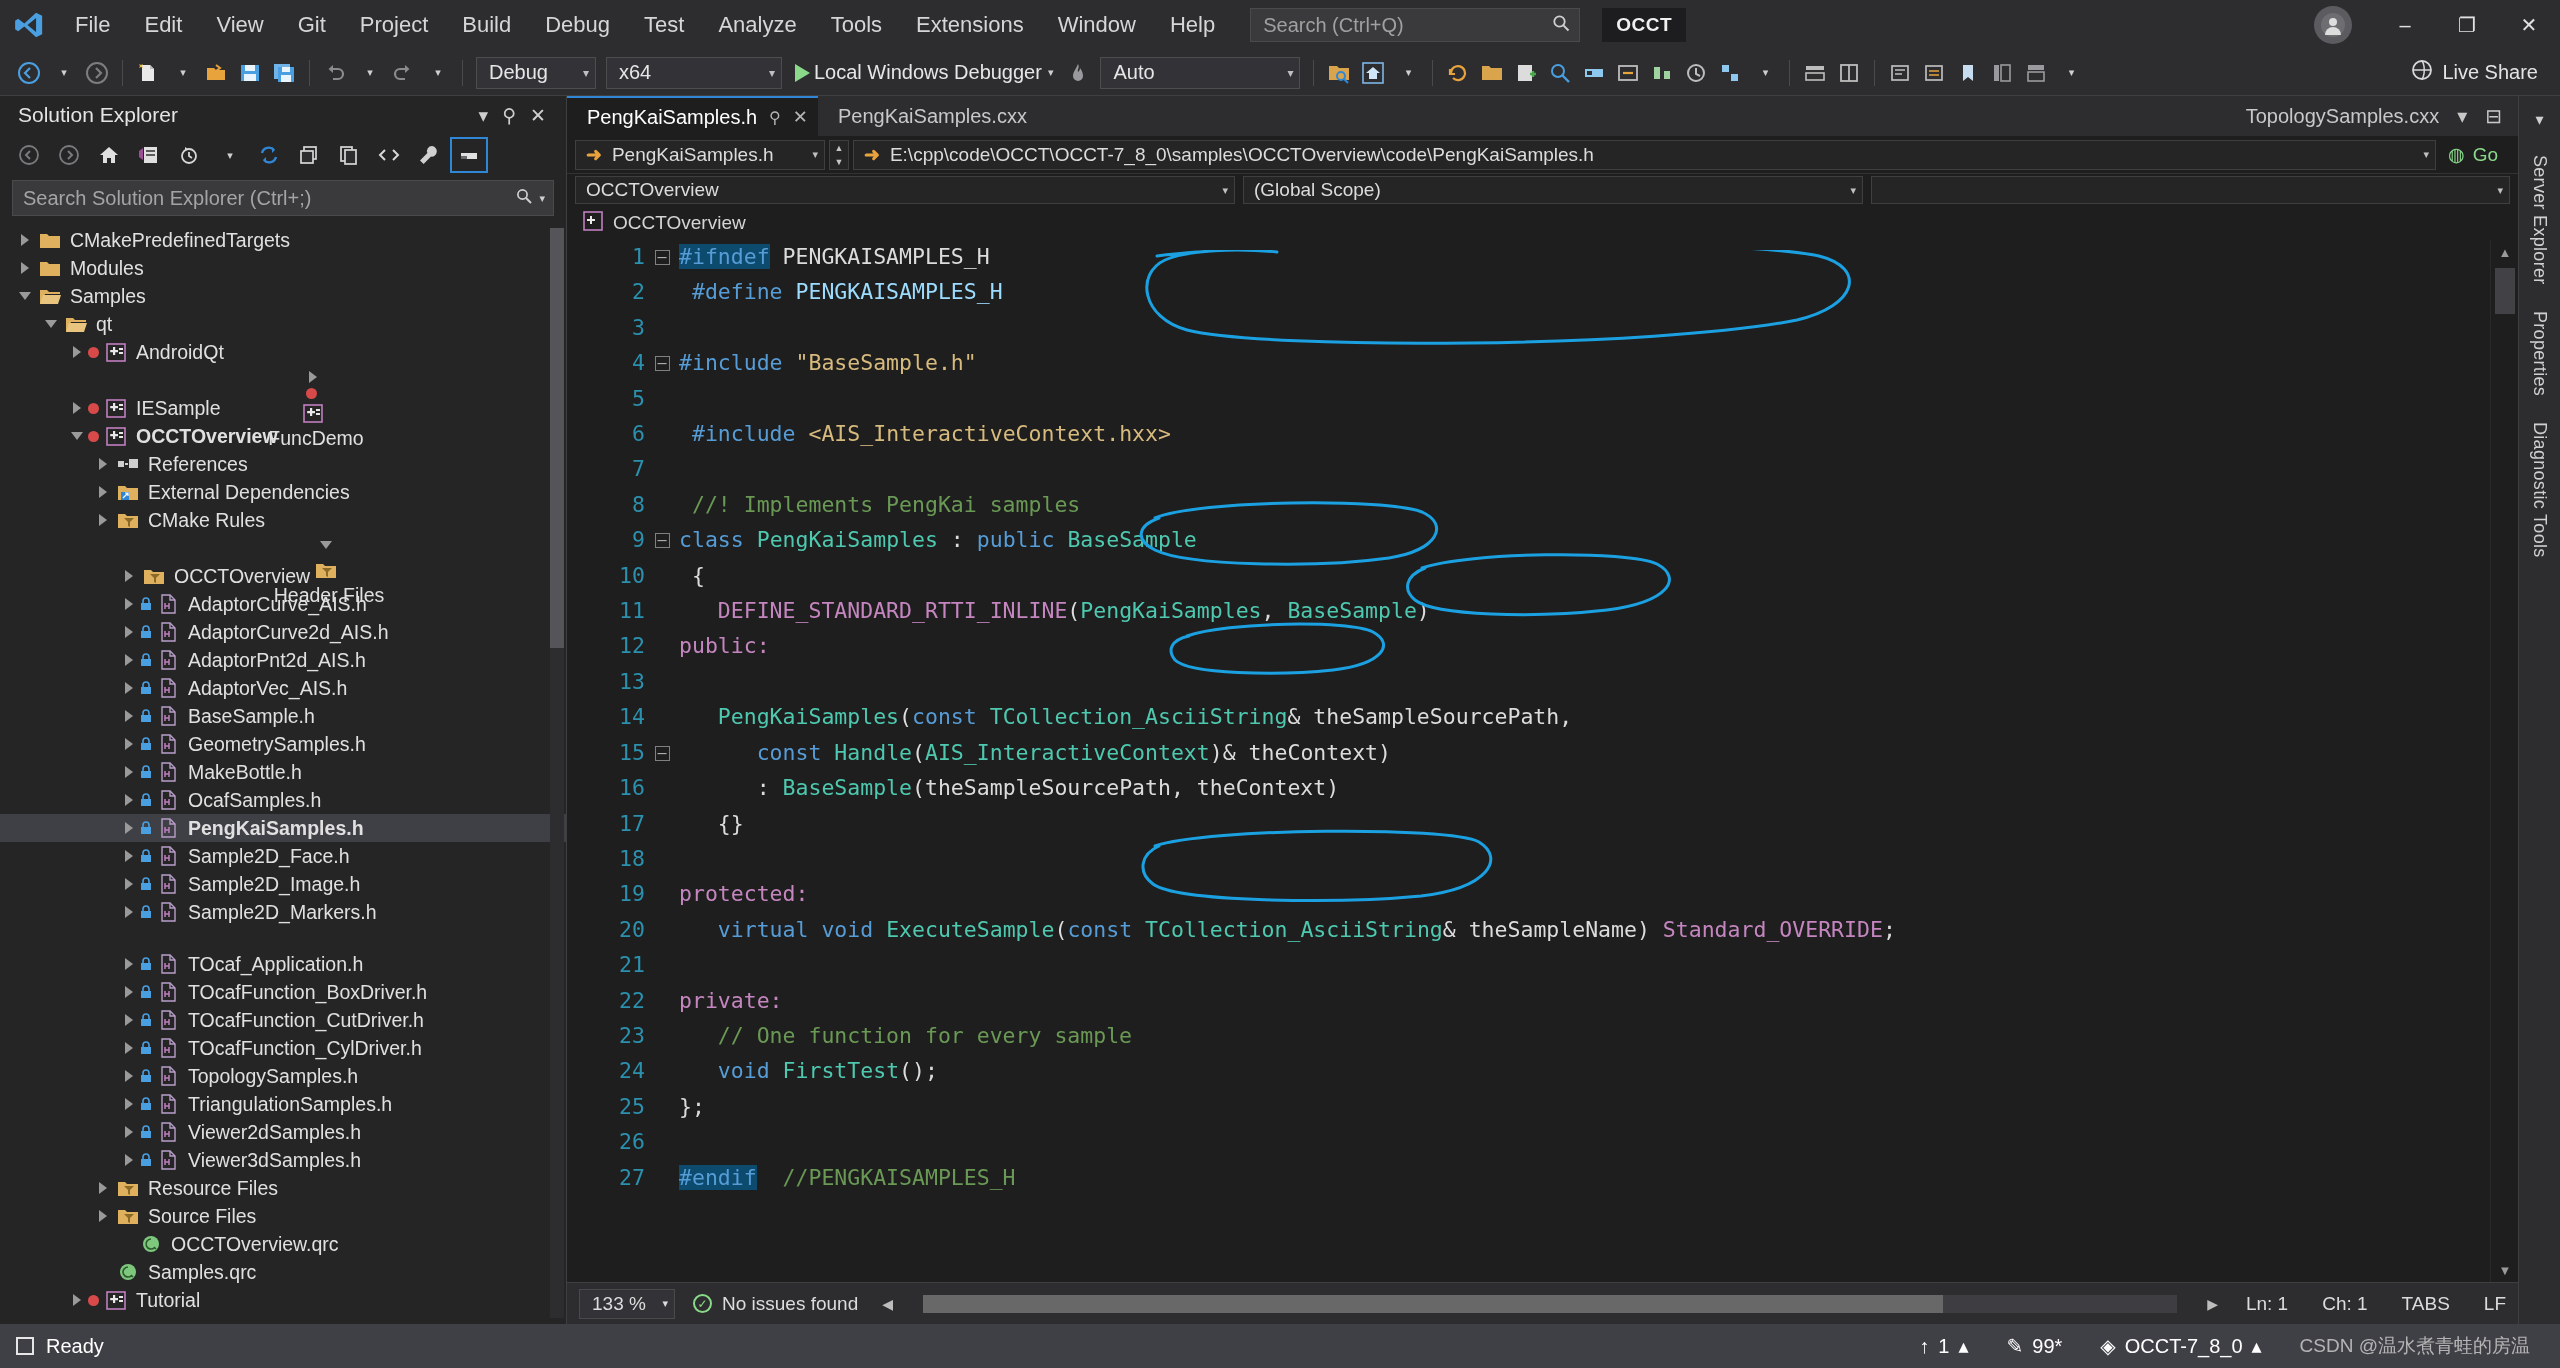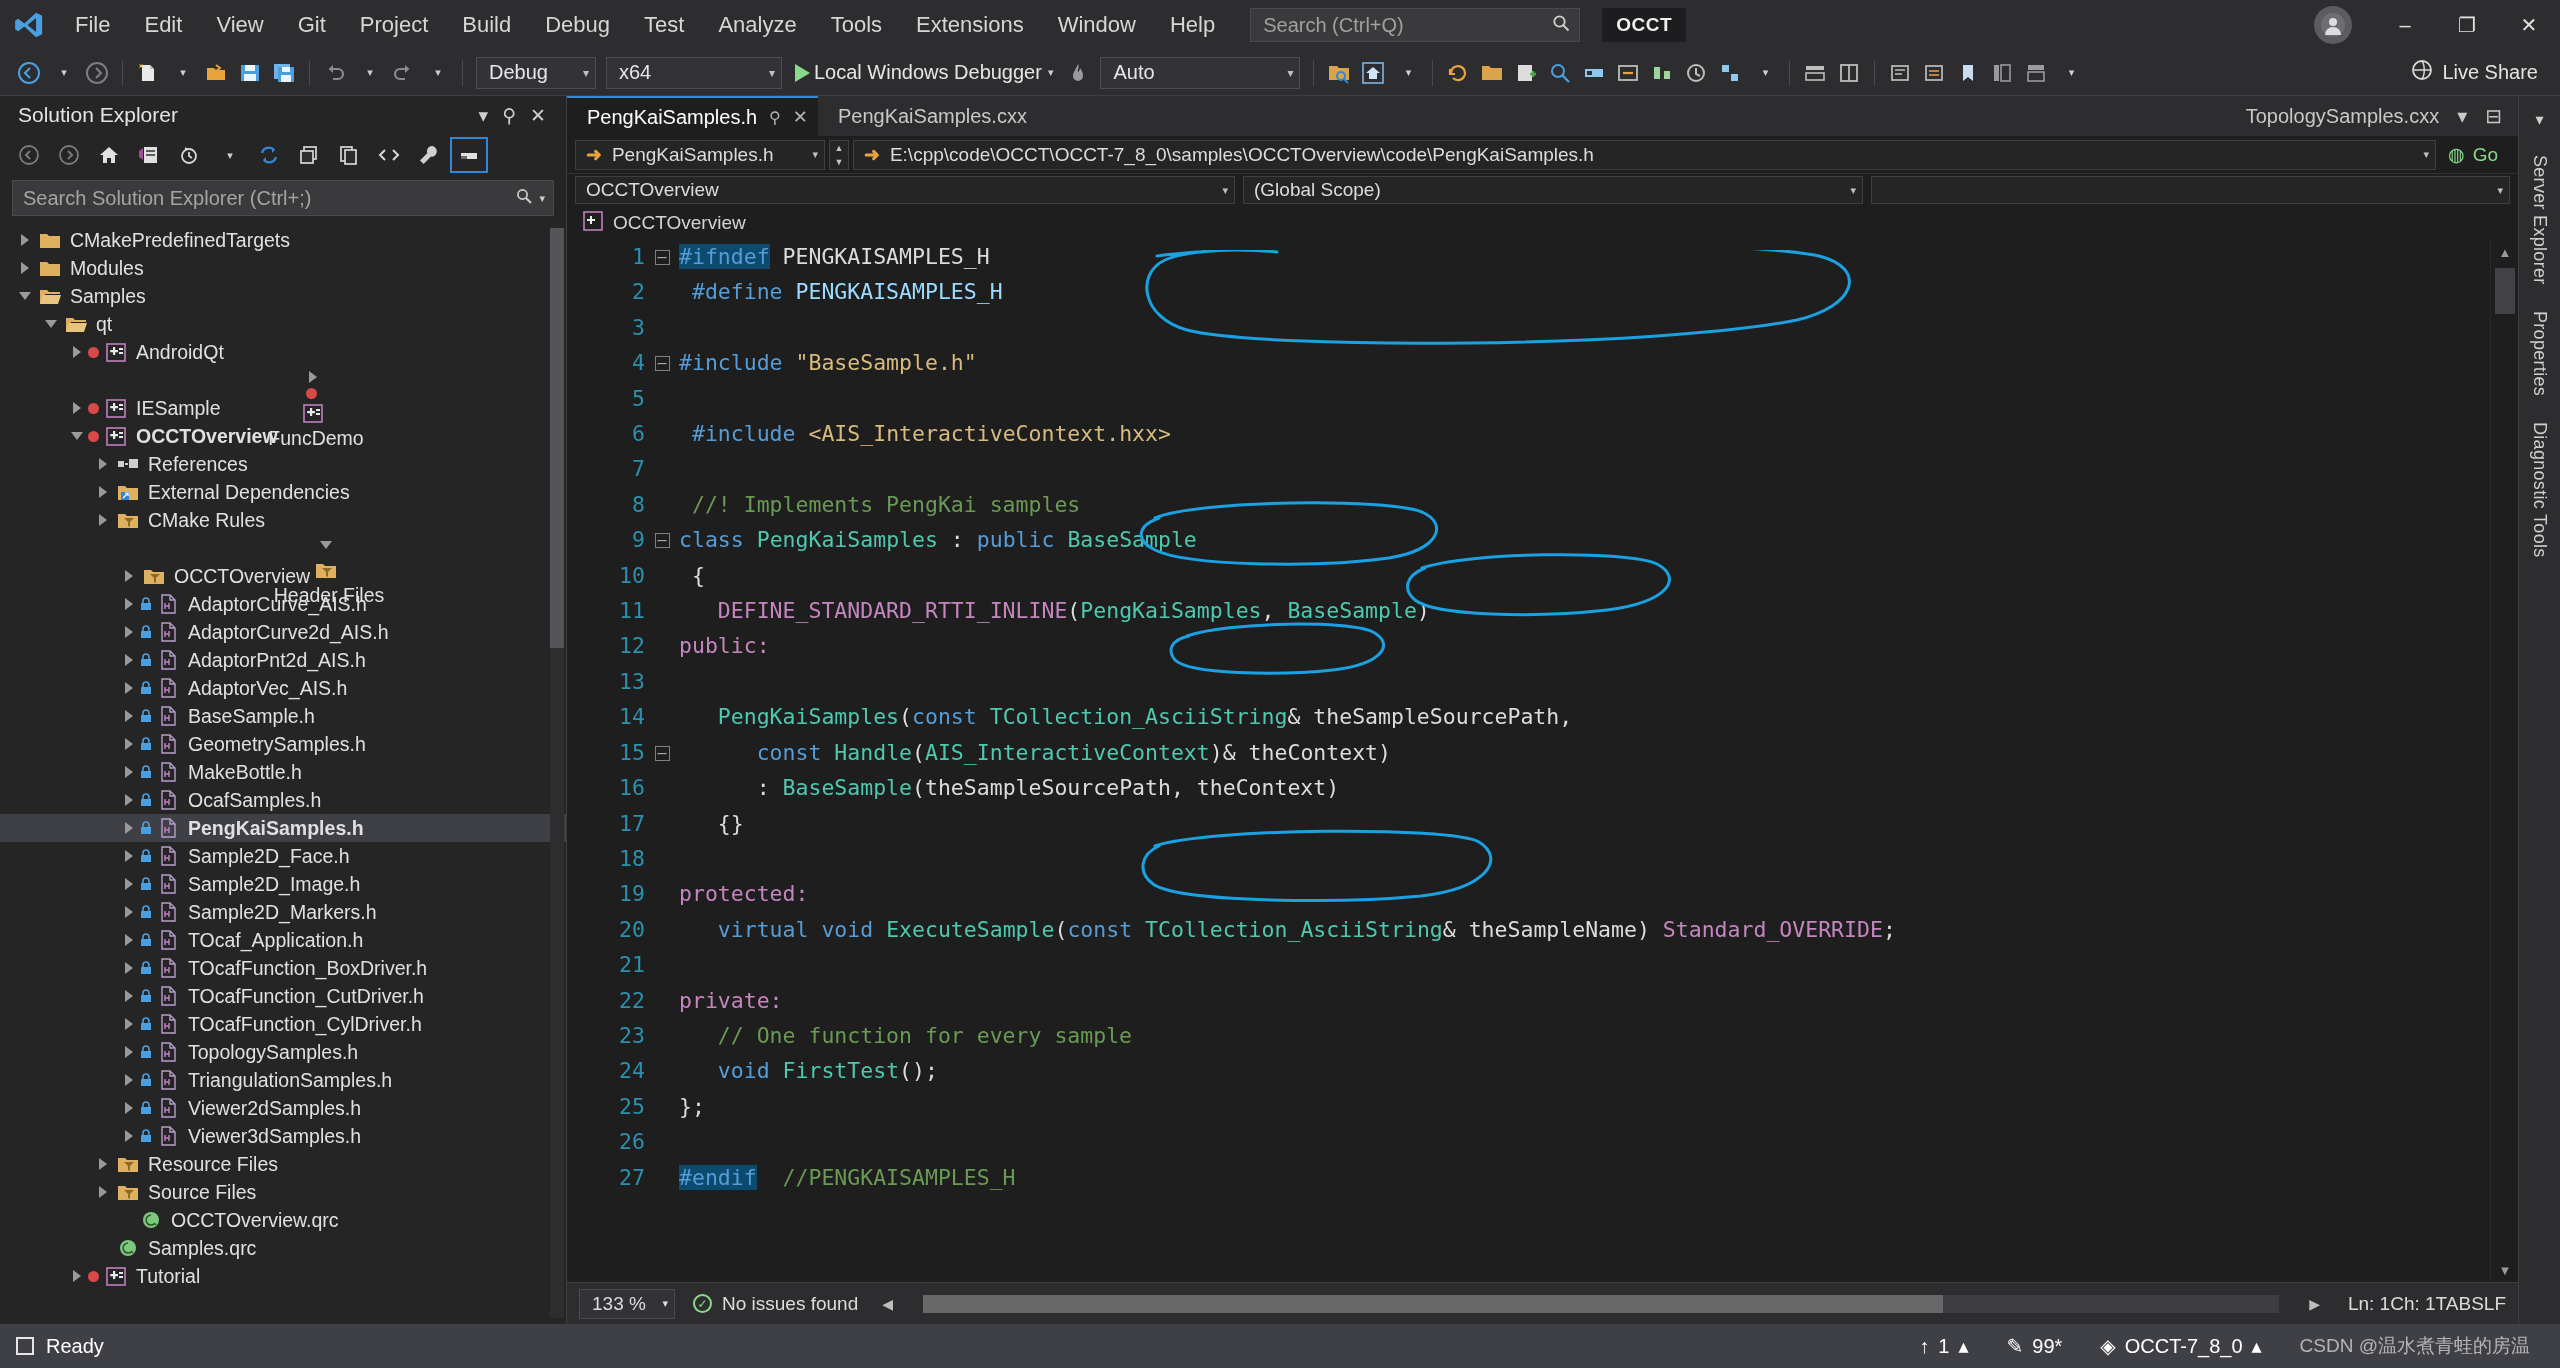--- a/index.html
+++ b/index.html
@@ -151,21 +151,21 @@
   
   .edbottom { height:42px; flex:0 0 42px; background:#2d2d30; display:flex; align-items:center;
               padding:0 12px; gap:18px; font-size:19px; color:#dcdcdc; border-top:1px solid #3f3f41;}
   .zoombox { height:30px; border:1px solid #4a4a4c; background:#333337; display:flex;
              align-items:center; padding:0 6px 0 12px; font-size:19px; min-width:96px; }
   .zoombox .arrow { margin-left:auto; padding-left:10px; font-size:11px; }
   .ok-dot { width:19px;height:19px;border-radius:50%;border:2px solid #8ad98a;display:inline-flex;
             align-items:center;justify-content:center;color:#8ad98a;font-size:12px; }
   .hscroll { flex:1 1 auto; height:18px; background:#3e3e42; margin:0 12px; position:relative; }
   .hs-thumb { position:absolute; top:0; height:18px; background:#686868; }
-  .edb-right { display:flex; align-items:center; padding-left:10px; }
+  .edb-right { display:flex; align-items:center; gap:34px; padding-left:10px; }
 
   
   .rtabs { width:42px; flex:0 0 42px; background:#2d2d30; display:flex; flex-direction:column;
            align-items:center; padding-top:14px; gap:26px; border-left:1px solid #3f3f41; }
   .rtab { writing-mode:vertical-rl; font-size:18px; color:#cfcfcf; letter-spacing:0.3px; white-space:nowrap; }
   .rtab-ico { font-size:16px; color:#cfcfcf; }
 
   
   .statusbar { height:44px; flex:0 0 44px; background:#3f3f46; display:flex; align-items:center;
                padding:0 16px; font-size:20px; color:#ffffff; }
@@ -975,21 +975,21 @@
             </span>
             <span class="ticon">
               <svg width="20" height="20" viewBox="0 0 20 20">
                 <path d="M4 1h8l5 5v13H4z" fill="none" stroke="#b99ec9" stroke-width="1.4"></path>
                 <path d="M12 1v5h5" fill="none" stroke="#b99ec9" stroke-width="1.4"></path>
                 <path d="M7 9v6M7 12h4M11 9v6" stroke="#c07fc0" stroke-width="1.5" fill="none"></path>
               </svg>
             </span>
             <span class="tlabel">Sample2D_Markers.h</span>
           </div>
-          <div class="trow" style="padding-left: 118px;">
+          <div class="trow" style="padding-left: 118px; margin-top: 24px;">
             <span class="twist">
               <span class="tri-r"></span>
             </span>
             <span style="display: inline-flex; align-items: center;">
               <svg width="12" height="14" viewBox="0 0 12 14" style="margin-right:2px">
                 <path d="M3 6V4a3 3 0 0 1 6 0v2" fill="none" stroke="#4a9fe0" stroke-width="1.6"></path>
                 <rect x="1" y="6" width="10" height="7" fill="#4a9fe0"></rect>
               </svg>
             </span>
             <span class="ticon">

